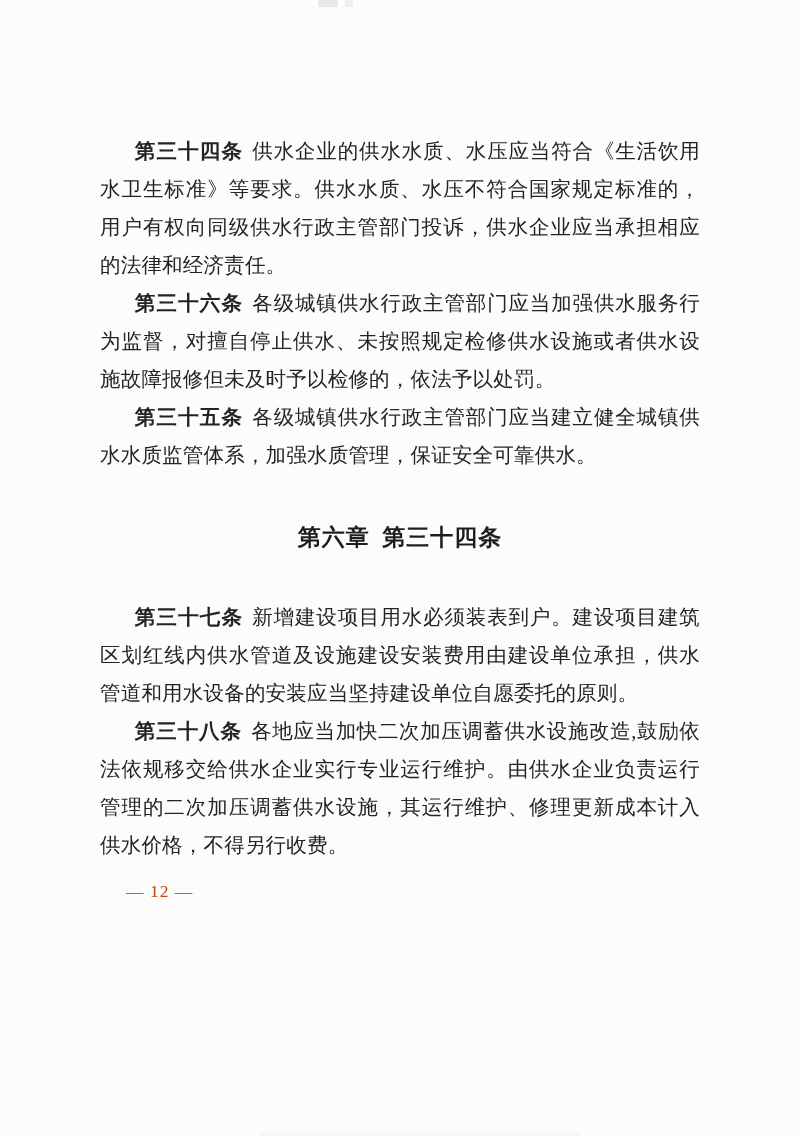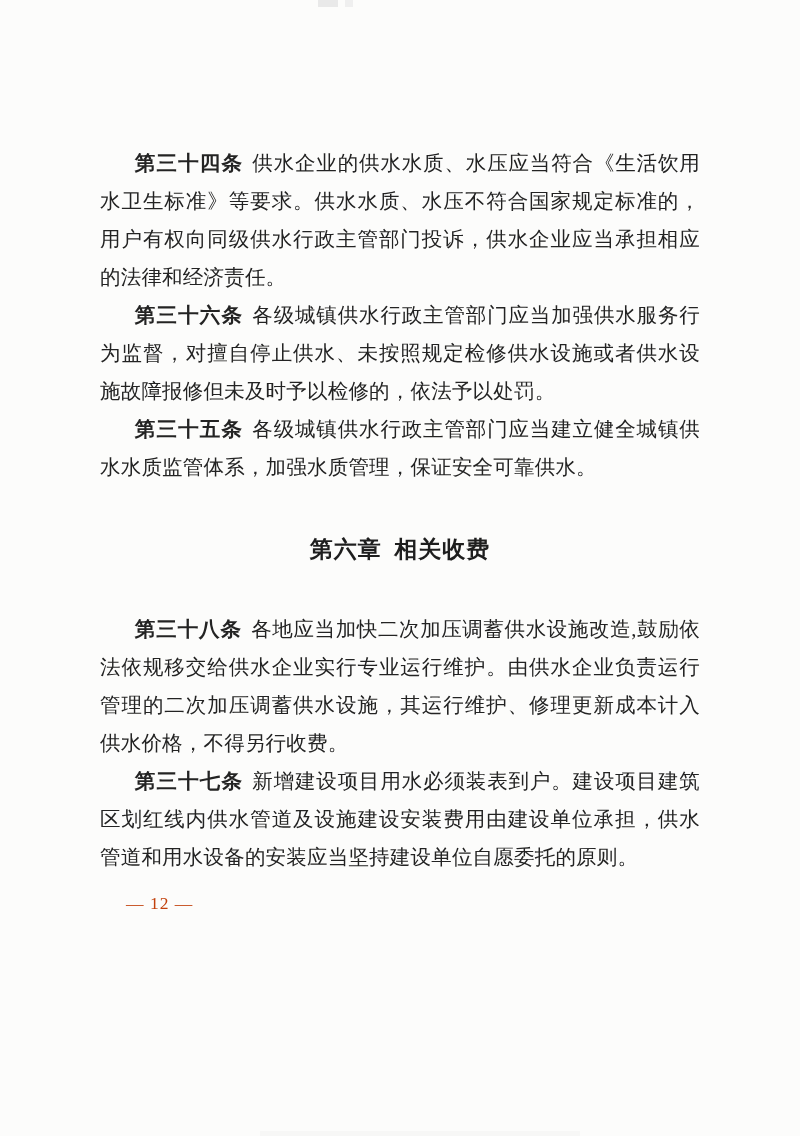--- a/index.html
+++ b/index.html
@@ -35,21 +35,21 @@
   }
   .scan-mark-bottom {
     position: absolute;
     left: 260px; bottom: 0;
     width: 320px; height: 5px;
     background: #f7f7f6;
   }
   .content {
     position: absolute;
     left: 100px;
-    top: 144px;
+    top: 132px;
     width: 600px;
   }
   .para {
     margin: 0;
     font-size: 20.5px;
     line-height: 38px;
     text-align: justify;
     text-indent: 1.7em;
     letter-spacing: 0.2px;
   }
@@ -89,23 +89,23 @@
   <div class="scan-mark-bottom"></div>
 
   <main class="content">
 
     <p class="para"><span class="art-num">第三十四条</span><span>供水企业的供水水质、水压应当符合《生活饮用水卫生标准》等要求。供水水质、水压不符合国家规定标准的，用户有权向同级供水行政主管部门投诉，供水企业应当承担相应的法律和经济责任。</span></p>
 
     <p class="para"><span class="art-num">第三十六条</span><span>各级城镇供水行政主管部门应当加强供水服务行为监督，对擅自停止供水、未按照规定检修供水设施或者供水设施故障报修但未及时予以检修的，依法予以处罚。</span></p>
 
     <p class="para"><span class="art-num">第三十五条</span><span>各级城镇供水行政主管部门应当建立健全城镇供水水质监管体系，加强水质管理，保证安全可靠供水。</span></p>
 
-    <h2 class="chapter">第六章 相关收费</h2>
+    <h2 class="chapter">第六章 第三十四条</h2>
+
+    <p class="para"><span class="art-num">第三十七条</span><span>新增建设项目用水必须装表到户。建设项目建筑区划红线内供水管道及设施建设安装费用由建设单位承担，供水管道和用水设备的安装应当坚持建设单位自愿委托的原则。</span></p>
 
     <p class="para"><span class="art-num">第三十八条</span><span>各地应当加快二次加压调蓄供水设施改造,鼓励依法依规移交给供水企业实行专业运行维护。由供水企业负责运行管理的二次加压调蓄供水设施，其运行维护、修理更新成本计入供水价格，不得另行收费。</span></p>
-
-    <p class="para"><span class="art-num">第三十七条</span><span>新增建设项目用水必须装表到户。建设项目建筑区划红线内供水管道及设施建设安装费用由建设单位承担，供水管道和用水设备的安装应当坚持建设单位自愿委托的原则。</span></p>
 
 
     <div class="page-number">— 12 —</div>
 
   </main>
 </div>
 
 </body></html>

